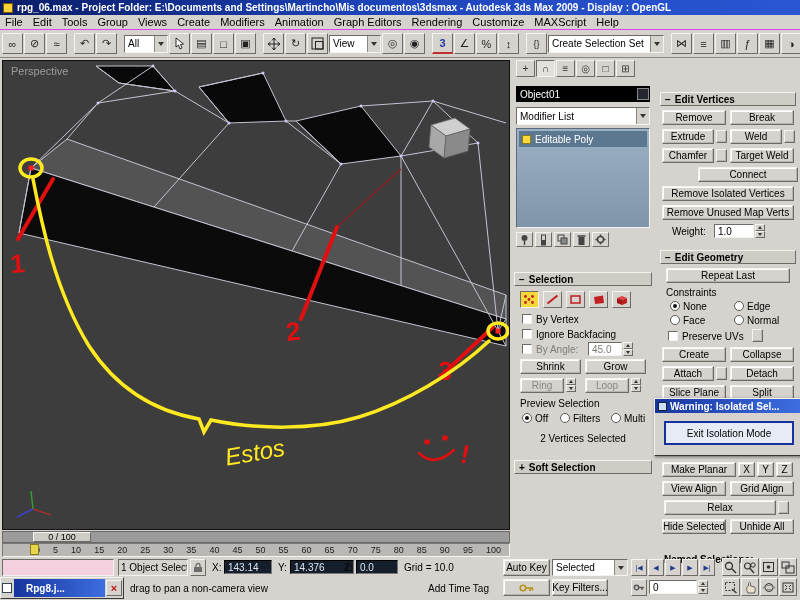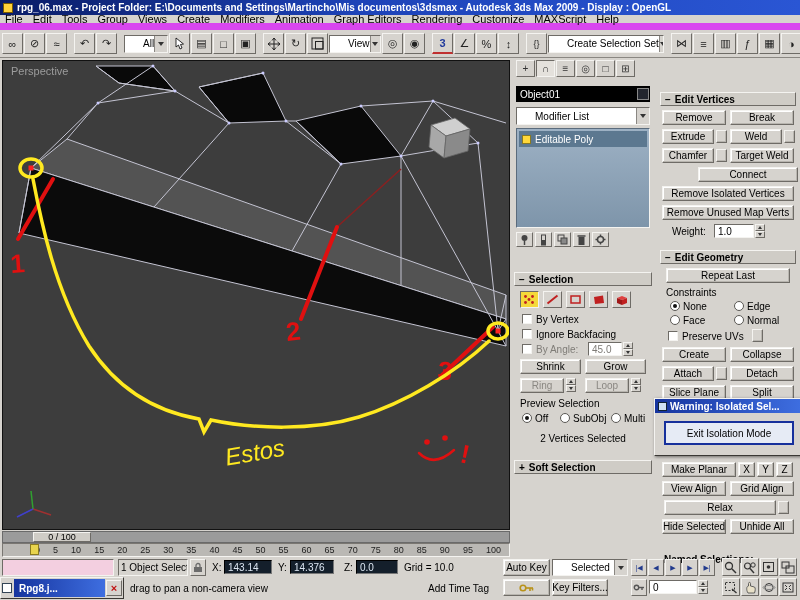--- a/index.html
+++ b/index.html
@@ -1,25 +1,25 @@
 <!DOCTYPE html>
 <html><head>
 <meta charset="utf-8">
 <style>
 *{margin:0;padding:0;box-sizing:border-box;font-family:"Liberation Sans",sans-serif;}
 #root{position:relative;width:800px;height:600px;background:#d6d3ce;overflow:hidden;font-size:11px;color:#000;}
 .abs{position:absolute;}
 .titlebar{left:0;top:0;width:800px;height:15px;background:linear-gradient(90deg,#0a1c66,#1d43b8 45%,#2a56d4);color:#fff;font-size:10px;font-weight:bold;display:flex;align-items:center;gap:4px;padding-left:3px;white-space:nowrap;overflow:hidden;}
 .appicon{width:10px;height:10px;background:#ffd23a;border:1px solid #7a5c00;flex:0 0 auto;}
-.menubar{left:0;top:15px;width:800px;height:15px;background:#d6d3ce;border-bottom:7px solid #d946ef;display:flex;align-items:center;}
+.menubar{left:0;top:15px;width:800px;height:15px;background:#d6d3ce;border-bottom:1px solid #d946ef;display:flex;align-items:center;}
 .menu-item{padding:0 5px;font-size:11px;}
 .toolbar{left:0;top:30px;width:800px;height:28px;background:#d6d3ce;border-bottom:1px solid #8a8782;display:flex;align-items:center;gap:1px;padding:0 2px;}
 .tbtn{width:21px;height:21px;flex:0 0 auto;background:#d6d3ce;border:1px solid;border-color:#f4f3f0 #6e6b66 #6e6b66 #f4f3f0;display:flex;align-items:center;justify-content:center;font-size:11px;color:#222;overflow:hidden;}
 .tsep{width:5px;height:21px;flex:0 0 auto;}
-.combo{height:18px;background:#fff;border:1px solid;border-color:#6e6b66 #f4f3f0 #f4f3f0 #6e6b66;display:flex;align-items:center;font-size:10px;padding-left:18px;white-space:nowrap;overflow:hidden;flex:0 0 auto;}
+.combo{height:18px;background:#fff;border:1px solid;border-color:#6e6b66 #f4f3f0 #f4f3f0 #6e6b66;display:flex;align-items:center;font-size:10px;padding-left:3px;white-space:nowrap;overflow:hidden;flex:0 0 auto;}
 .combo .arr{margin-left:auto;width:13px;align-self:stretch;background:#d6d3ce;border-left:1px solid #8a8782;display:flex;align-items:center;justify-content:center;}
 .tri-down{width:0;height:0;border-left:3px solid transparent;border-right:3px solid transparent;border-top:4px solid #333;}
 .viewport{left:2px;top:60px;width:508px;height:470px;background:#3d3d3d;border:1px solid #111;}
 .vp-label{position:absolute;left:8px;top:4px;color:#9c9c9c;font-size:11px;}
 .panel{left:512px;top:58px;width:288px;height:506px;background:#d6d3ce;}
 .btn{background:#d6d3ce;border:1px solid;border-color:#f4f3f0 #6e6b66 #6e6b66 #f4f3f0;box-shadow:inset -1px -1px 0 #b8b5af,inset 1px 1px 0 #fff;font-size:10px;display:flex;align-items:center;justify-content:center;height:15px;color:#000;white-space:nowrap;overflow:hidden;position:absolute;}
 .btn.dis{color:#8a8782;}
 .minibox{position:absolute;width:11px;height:13px;background:#d6d3ce;border:1px solid;border-color:#f4f3f0 #6e6b66 #6e6b66 #f4f3f0;box-shadow:inset -1px -1px 0 #b8b5af;}
 .rollout{position:absolute;height:14px;background:#cfccc6;border:1px solid;border-color:#f4f3f0 #6e6b66 #6e6b66 #f4f3f0;display:flex;align-items:center;font-weight:bold;font-size:10px;padding-left:4px;gap:4px;}
 .chk{position:absolute;width:10px;height:10px;background:#fff;border:1px solid;border-color:#6e6b66 #f4f3f0 #f4f3f0 #6e6b66;}
@@ -47,21 +47,21 @@
 .dlg-icon{width:9px;height:9px;background:#cfe0f5;border:1px solid #123;flex:0 0 auto;}
 .exit-btn{position:absolute;left:9px;top:22px;width:130px;height:24px;background:#e6ebf5;border:2px solid #16309c;font-size:10px;display:flex;align-items:center;justify-content:center;}
 .timeslider{left:2px;top:531px;width:508px;height:12px;background:#9b9b9b;border:1px solid #6a6a6a;}
 .ts-thumb{position:absolute;left:30px;top:0px;width:58px;height:10px;background:#cfccc6;border:1px solid;border-color:#f4f3f0 #6e6b66 #6e6b66 #f4f3f0;font-size:9px;display:flex;align-items:center;justify-content:center;}
 .trackbar{left:2px;top:543px;width:508px;height:14px;background:#bab8b4;border:1px solid;border-color:#7a7772 #f4f3f0 #f4f3f0 #7a7772;display:flex;align-items:center;justify-content:space-between;padding:0 8px 0 32px;font-size:9px;color:#222;}
 .tb-marker{position:absolute;left:30px;top:544px;width:9px;height:11px;background:#e8d44d;border:1px solid #8a7a20;z-index:5;}
 .sunkenbox{border:1px solid;border-color:#6e6b66 #f4f3f0 #f4f3f0 #6e6b66;}
 .navbtn{width:18px;height:18px;background:#d6d3ce;border:1px solid;border-color:#f4f3f0 #6e6b66 #6e6b66 #f4f3f0;display:flex;align-items:center;justify-content:center;}
 .pbbtn{width:16px;height:17px;background:#d6d3ce;border:1px solid;border-color:#f4f3f0 #6e6b66 #6e6b66 #f4f3f0;display:flex;align-items:center;justify-content:center;font-size:7px;color:#223a8c;white-space:nowrap;}
 .overlay-win{left:0;top:577px;width:124px;height:22px;background:#d6d3ce;border:1px solid;border-color:#f4f3f0 #3a3834 #3a3834 #f4f3f0;display:flex;align-items:center;z-index:50;padding:1px;}
-.ow-title{flex:1;height:18px;background:linear-gradient(90deg,#16349e,#3e6ee0);color:#fff;font-size:10px;font-weight:bold;display:flex;align-items:center;gap:3px;padding-left:5px;overflow:hidden;white-space:nowrap;}
+.ow-title{flex:1;height:18px;background:linear-gradient(90deg,#16349e,#3e6ee0);color:#fff;font-size:10px;font-weight:bold;display:flex;align-items:center;gap:3px;padding-left:12px;overflow:hidden;white-space:nowrap;}
 .ow-btn{width:16px;height:16px;margin-left:1px;background:#d6d3ce;border:1px solid;border-color:#f4f3f0 #6e6b66 #6e6b66 #f4f3f0;display:flex;align-items:center;justify-content:center;color:#c01010;font-weight:bold;font-size:11px;}
 </style>
 </head>
 <body>
 
 <div id="root">
 
   <div class="abs titlebar">
     <span class="appicon"></span>
     <span>rpg_06.max    - Project Folder: E:\Documents and Settings\Martincho\Mis documentos\3dsmax    - Autodesk 3ds Max  2009    - Display : OpenGL</span>
@@ -407,21 +407,21 @@
         <span>Loop</span>
       </div>
     <div class="spin" style="left:119px;top:320px;">
         <i class="up"></i>
         <i class="dn"></i>
       </div>
     <span class="lbl" style="left:8px;top:340px;">Preview Selection</span>
     <span class="radio on" style="left:10px;top:355px;"></span>
     <span class="lbl" style="left:23px;top:355px;">Off</span>
     <span class="radio" style="left:48px;top:355px;"></span>
-    <span class="lbl" style="left:61px;top:355px;">SubObj</span>
+    <span class="lbl" style="left:61px;top:355px;">Filters</span>
     <span class="radio" style="left:99px;top:355px;"></span>
     <span class="lbl" style="left:112px;top:355px;">Multi</span>
     <span class="lbl" style="left:0;top:375px;width:142px;text-align:center;">2 Vertices Selected</span>
 
     <div class="rollout" style="left:2px;top:402px;width:138px;">
       <span>+</span>
       <span>Soft Selection</span>
     </div>
 
     <div class="rollout" style="left:148px;top:34px;width:136px;">
@@ -585,21 +585,21 @@
     <svg width="10" height="11">
         <rect x="1" y="5" width="8" height="5" fill="#6b6b6b"></rect>
         <path d="M3,5 V3.5 a2,2 0 0 1 4,0 V5" fill="none" stroke="#6b6b6b" stroke-width="1.3"></path>
       </svg>
   </div>
   <span class="abs lbl" style="left:212px;top:562px;">X:</span>
   <div class="abs field darkfield" style="left:224px;top:560px;width:48px;">
       <span>143.14</span>
     </div>
   <span class="abs lbl" style="left:278px;top:562px;">Y:</span>
-  <div class="abs field darkfield" style="left:290px;top:560px;width:44px;text-align:center;">
+  <div class="abs field darkfield" style="left:290px;top:560px;width:64px;text-align:center;">
       <span>14.376</span>
     </div>
   <span class="abs lbl" style="left:344px;top:562px;">Z:</span>
   <div class="abs field darkfield" style="left:356px;top:560px;width:42px;">
       <span>0.0</span>
     </div>
   <span class="abs lbl" style="left:404px;top:562px;">Grid = 10.0</span>
   <div class="abs btn" style="left:503px;top:559px;width:47px;height:17px;position:absolute;">
       <span>Auto Key</span>
     </div>

